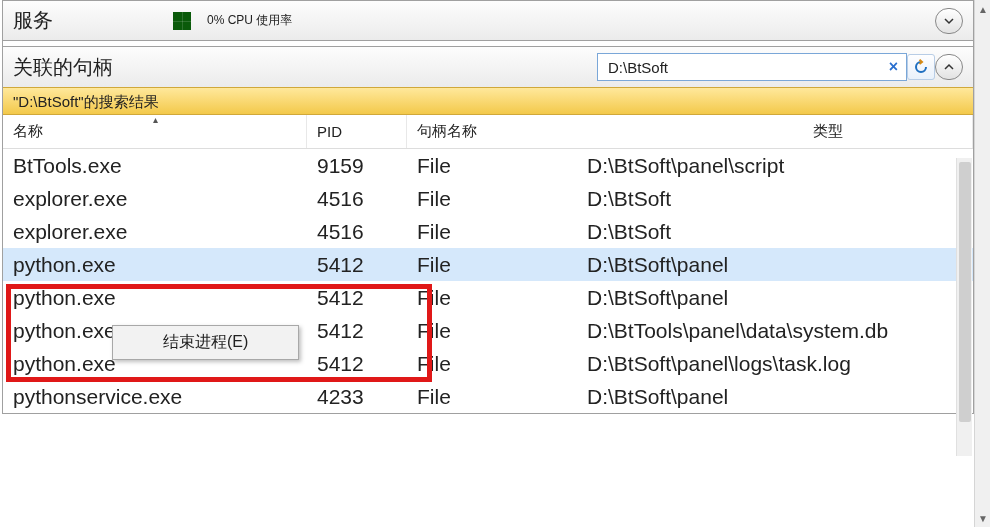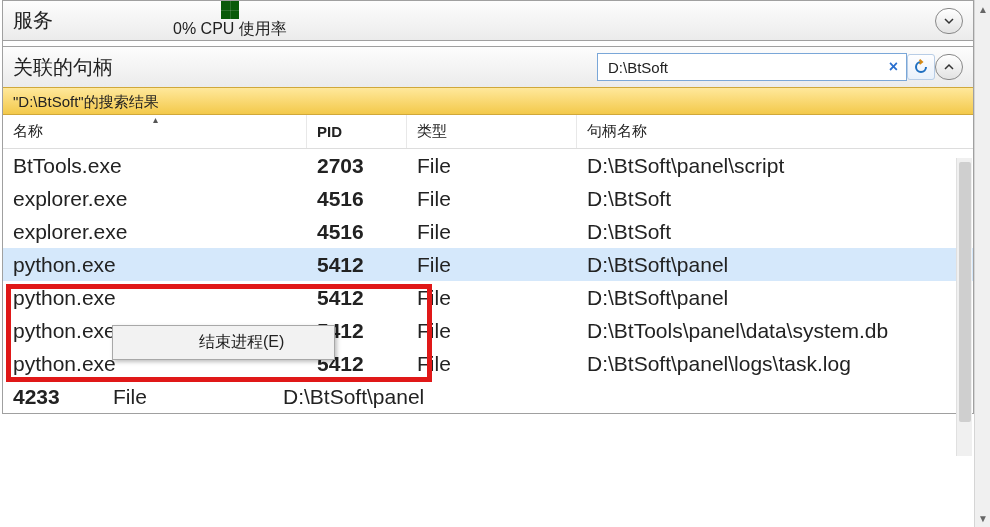--- a/index.html
+++ b/index.html
@@ -23,21 +23,21 @@
   .section-header {
     display:flex;
     align-items:center;
     height:40px;
     padding:12px 10px;
     background:linear-gradient(#fdfdfd,#ebebeb);
     border-bottom:1px solid #a0a0a0;
     font-size:20px;
   }
   .section-header .title { flex:0 0 auto; margin-right:120px; font-weight:400;}
-  .cpu-block { display:flex; align-items:center; gap:0; font-size:16px;flex-direction:column;}
+  .cpu-block { display:flex; align-items:center; gap:16px; font-size:12px;}
   .cpu-icon {
     width:18px; height:18px; display:inline-block;
     background:#0a5a0a;
     position:relative;
   }
   .cpu-icon::before, .cpu-icon::after{
     content:""; position:absolute; background:rgba(255,255,255,.15);
   }
   .cpu-icon::before{ left:50%; top:0; width:1px; height:100%;}
   .cpu-icon::after{ top:50%; left:0; height:1px; width:100%;}
@@ -107,21 +107,21 @@
     font-size:15px;
     position:relative;
   }
   .col {
     padding:16px 10px;
     height:100%;
     display:flex; align-items:center;
     border-right:1px solid #e8e8e8;
   }
   .c-name{ width:304px; position:relative;}
-  .c-pid{ width:100px;font-weight:bold;}
+  .c-pid{ width:100px;}
   .c-type{ width:170px;}
   .c-handle{ flex:1; border-right:none;}
   .sort-ind{
     position:absolute;
     top:-1px; left:150px;
     font-size:10px; color:#555;
   }
   .rows{ }
   .row{
     display:flex;
@@ -221,32 +221,32 @@
   <div class="search-banner">"D:\BtSoft"的搜索结果</div>
 
   <div class="col-headers">
     <div class="col c-name">
       <span>名称</span>
       <span class="sort-ind">▴</span>
     </div>
     <div class="col c-pid">
         <span>PID</span>
       </div>
+    <div class="col c-handle">
+        <span>句柄名称</span>
+      </div>
     <div class="col c-type">
         <span>类型</span>
       </div>
-    <div class="col c-handle">
-        <span>句柄名称</span>
-      </div>
   </div>
 
   <div class="rows" id="rows">
       <div class="row">
         <div class="col c-name">BtTools.exe</div>
-        <div class="col c-pid">2703</div>
+        <div class="col c-pid">9159</div>
         <div class="col c-type">File</div>
         <div class="col c-handle">D:\BtSoft\panel\script</div>
       </div>
       <div class="row">
         <div class="col c-name">explorer.exe</div>
         <div class="col c-pid">4516</div>
         <div class="col c-type">File</div>
         <div class="col c-handle">D:\BtSoft</div>
       </div>
       <div class="row">
@@ -273,33 +273,34 @@
         <div class="col c-type">File</div>
         <div class="col c-handle">D:\BtTools\panel\data\system.db</div>
       </div>
       <div class="row">
         <div class="col c-name">python.exe</div>
         <div class="col c-pid">5412</div>
         <div class="col c-type">File</div>
         <div class="col c-handle">D:\BtSoft\panel\logs\task.log</div>
       </div>
       <div class="row">
+        <div class="col c-name">pythonservice.exe</div>
         <div class="col c-pid">4233</div>
         <div class="col c-type">File</div>
         <div class="col c-handle">D:\BtSoft\panel</div>
       </div>
     </div>
 
   <div class="inner-scroll" style="right:1px; top:157px; height:298px;">
     <div class="thumb" style="top:4px; height:260px;"></div>
   </div>
 </div>
 
 <div class="anno-box" id="annoBox" style="left: 6px; top: 284px; width: 426px; height: 98px;"></div>
 
-<div class="context-menu" id="ctxMenu" style="left: 112px; top: 325px; padding-left: 36px;">
+<div class="context-menu" id="ctxMenu" style="left: 112px; top: 325px;">
   <div class="item">结束进程(E)</div>
 </div>
 
 <div class="outer-scroll">
   <div class="arrow" style="top:0">▲</div>
   <div class="arrow down">▼</div>
 </div>
 
 </body></html>

